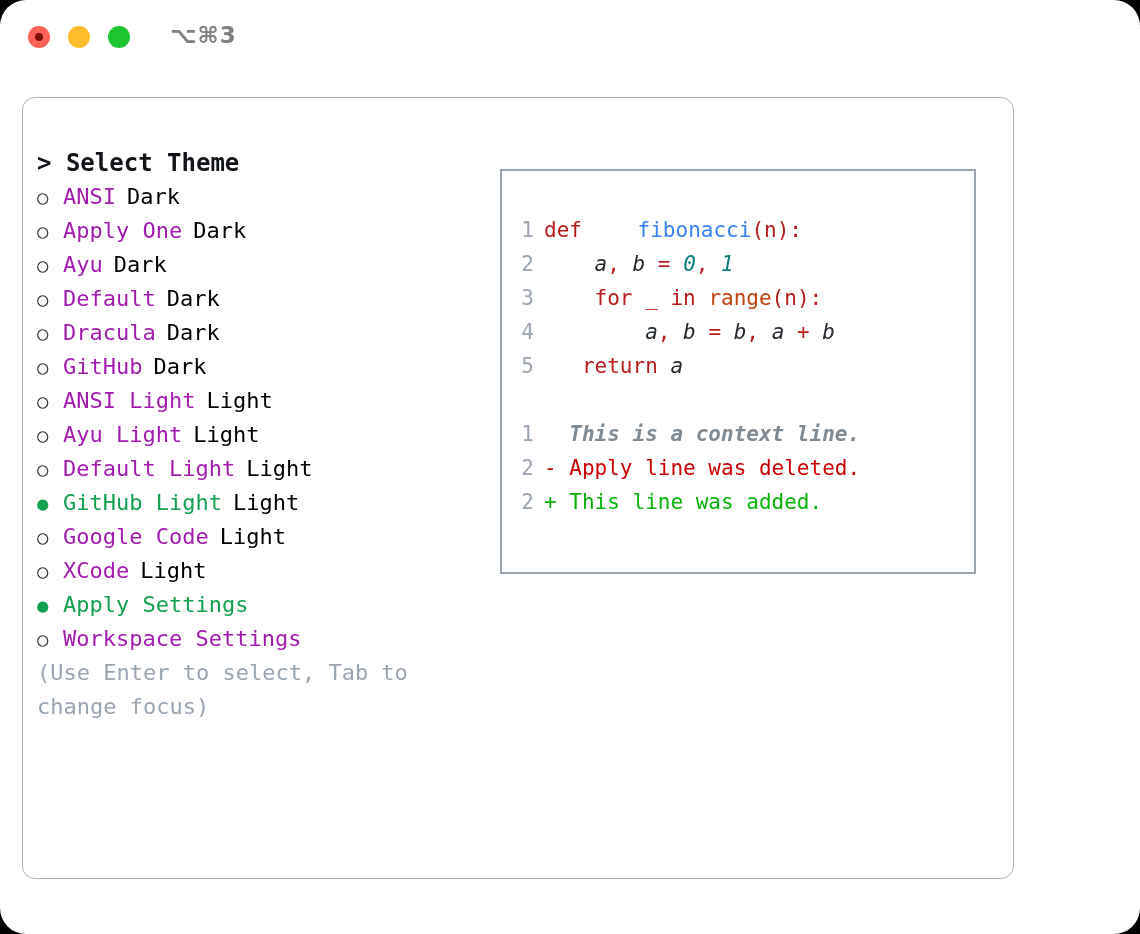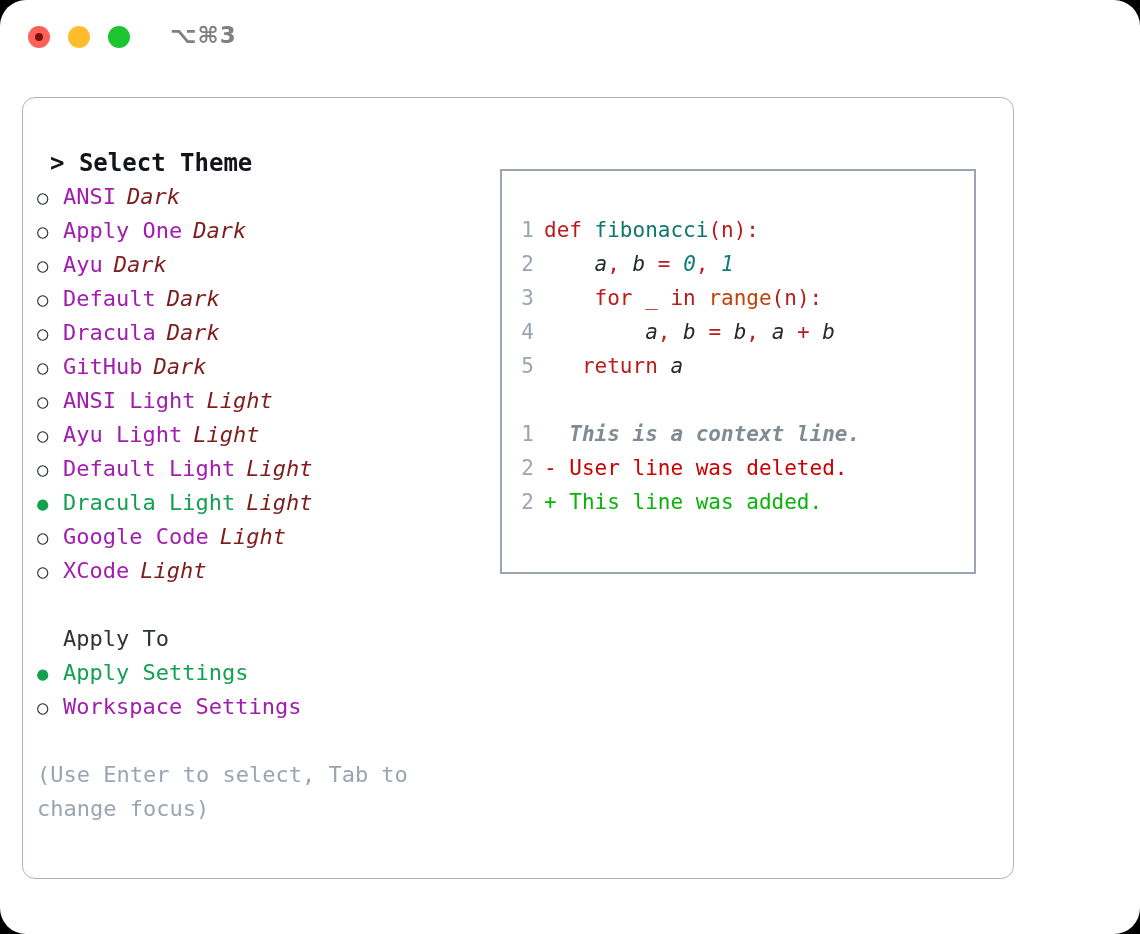--- a/index.html
+++ b/index.html
@@ -95,21 +95,20 @@
     top: 48px;
     width: 440px;
   }
   .pane-title {
     font-size: 24px;
     font-weight: 700;
     color: #111418;
     letter-spacing: 0px;
     line-height: 34px;
     white-space: pre;
-    margin-left: 13px;
   }
   .opt-list { margin-top: 0px; }
   .opt-row {
     display: flex;
     align-items: baseline;
     height: 34px;
     line-height: 34px;
     font-size: 22px;
     white-space: pre;
   }
@@ -117,36 +116,34 @@
     display: inline-block;
     width: 26px;
     flex: none;
     color: #2d3238;
     font-size: 19px;
   }
   .marker.sel { color: #12a150; }
   .opt-label { color: #a21caf; }
   .opt-row.selected .opt-label { color: #12a150; }
   .opt-variant {
-    color: #7f1d1d;
+    color: #000000;
     margin-left: 11px;
-    font-style: italic;
   }
 
   .section-head {
     margin-top: 34px;
     height: 34px;
     line-height: 34px;
     font-size: 22px;
     color: #2d3238;
     padding-left: 26px;
     white-space: pre;
   }
   .hint {
-    margin-top: 34px;
     font-size: 22px;
     line-height: 34px;
     color: #9aa5b1;
     width: 400px;
     white-space: pre-wrap;
   }
 
   
   .right-pane {
     position: absolute;
@@ -175,21 +172,21 @@
     width: 42px;
     flex: none;
     text-align: right;
     color: #9aa5b1;
     padding-right: 10px;
     box-sizing: border-box;
   }
   .codetext { color: #b91c1c; }
   .spacer-line { height: 34px; }
 
-  .tok-fn   { color: #0f766e; }
+  .tok-fn   { color: #3b82f6; margin-left: 43px; }
   .tok-num  { color: #0a7d7d; font-style: italic; }
   .tok-bi   { color: #c2410c; }
   .tok-var  { font-style: italic; color: #24292e; }
   .diff-ctx { color: #808b94; font-style: italic; font-weight: bold; }
   .diff-del { color: #cc0000; }
   .diff-add { color: #09b309; }
 </style>
 </head>
 <body>
 
@@ -212,47 +209,46 @@
         <div class="opt-list" id="theme-list">
             <div class="opt-row"><span class="marker">○</span><span class="opt-label">ANSI</span><span class="opt-variant">Dark</span></div>
             <div class="opt-row"><span class="marker">○</span><span class="opt-label">Apply One</span><span class="opt-variant">Dark</span></div>
             <div class="opt-row"><span class="marker">○</span><span class="opt-label">Ayu</span><span class="opt-variant">Dark</span></div>
             <div class="opt-row"><span class="marker">○</span><span class="opt-label">Default</span><span class="opt-variant">Dark</span></div>
             <div class="opt-row"><span class="marker">○</span><span class="opt-label">Dracula</span><span class="opt-variant">Dark</span></div>
             <div class="opt-row"><span class="marker">○</span><span class="opt-label">GitHub</span><span class="opt-variant">Dark</span></div>
             <div class="opt-row"><span class="marker">○</span><span class="opt-label">ANSI Light</span><span class="opt-variant">Light</span></div>
             <div class="opt-row"><span class="marker">○</span><span class="opt-label">Ayu Light</span><span class="opt-variant">Light</span></div>
             <div class="opt-row"><span class="marker">○</span><span class="opt-label">Default Light</span><span class="opt-variant">Light</span></div>
-            <div class="opt-row selected"><span class="marker sel">●</span><span class="opt-label">Dracula Light</span><span class="opt-variant">Light</span></div>
+            <div class="opt-row selected"><span class="marker sel">●</span><span class="opt-label">GitHub Light</span><span class="opt-variant">Light</span></div>
             <div class="opt-row"><span class="marker">○</span><span class="opt-label">Google Code</span><span class="opt-variant">Light</span></div>
             <div class="opt-row"><span class="marker">○</span><span class="opt-label">XCode</span><span class="opt-variant">Light</span></div>
           </div>
 
-        <div class="section-head">Apply To</div>
         <div class="opt-list" id="apply-list">
             <div class="opt-row selected"><span class="marker sel">●</span><span class="opt-label">Apply Settings</span></div>
             <div class="opt-row"><span class="marker">○</span><span class="opt-label">Workspace Settings</span></div>
           </div>
 
         <div class="hint">(Use Enter to select, Tab to change focus)</div>
       </div>
 
       <div class="right-pane">
         <div class="code-box">
           <div id="code-lines">
               <div class="code-line"><span class="lineno">1</span><span><span class="codetext">def </span><span class="tok-fn">fibonacci</span><span class="codetext">(n):</span></span></div>
               <div class="code-line"><span class="lineno">2</span><span><span class="codetext">    </span><span class="tok-var">a</span><span class="codetext">, </span><span class="tok-var">b</span><span class="codetext"> = </span><span class="tok-num">0</span><span class="codetext">, </span><span class="tok-num">1</span></span></div>
               <div class="code-line"><span class="lineno">3</span><span><span class="codetext">    for _ in </span><span class="tok-bi">range</span><span class="codetext">(n):</span></span></div>
               <div class="code-line"><span class="lineno">4</span><span><span class="codetext">        </span><span class="tok-var">a</span><span class="codetext">, </span><span class="tok-var">b</span><span class="codetext"> = </span><span class="tok-var">b</span><span class="codetext">, </span><span class="tok-var">a</span><span class="codetext"> + </span><span class="tok-var">b</span></span></div>
               <div class="code-line"><span class="lineno">5</span><span><span class="codetext">   return </span><span class="tok-var">a</span></span></div>
             </div>
           <div class="spacer-line"></div>
           <div id="diff-lines">
               <div class="code-line"><span class="lineno">1</span><span class="diff-ctx">  This is a context line.</span></div>
-              <div class="code-line"><span class="lineno">2</span><span class="diff-del">- User line was deleted.</span></div>
+              <div class="code-line"><span class="lineno">2</span><span class="diff-del">- Apply line was deleted.</span></div>
               <div class="code-line"><span class="lineno">2</span><span class="diff-add">+ This line was added.</span></div>
             </div>
         </div>
       </div>
 
     </div>
   </div>
 </div>
 
 </body></html>

